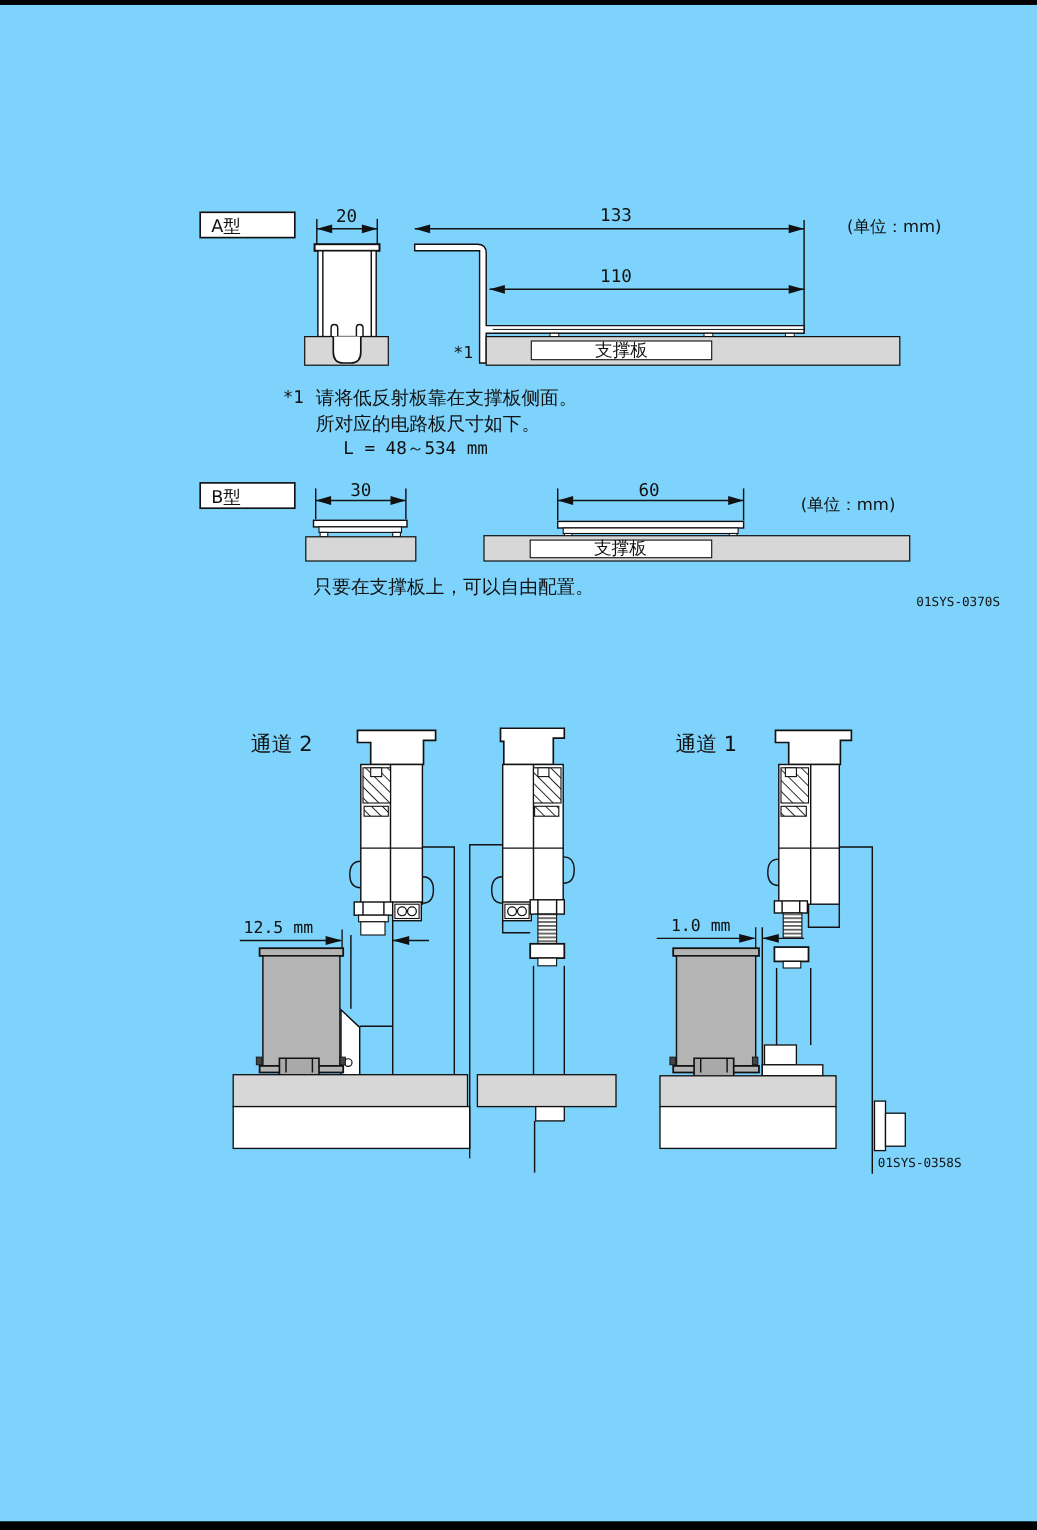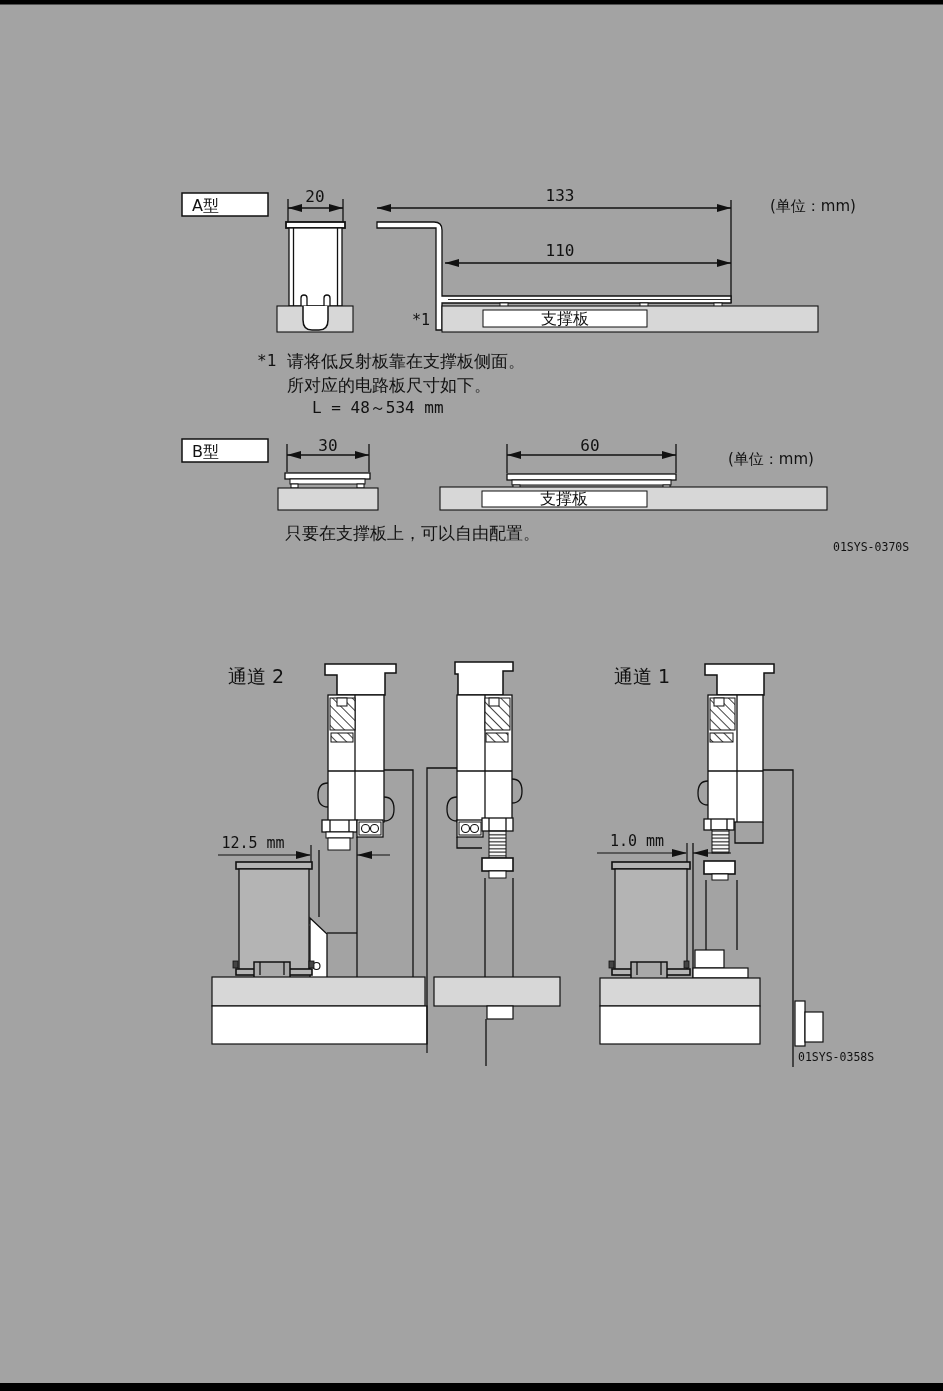--- a/index.html
+++ b/index.html
@@ -1,16 +1,16 @@
 <!DOCTYPE html>
 <html><head>
 <meta charset="utf-8">
 <style>
   html,body{margin:0;padding:0;background:#ffffff;}
-  .page{position:relative;width:943px;height:1391px;background:#a3a3a3;overflow:hidden;
+  .page{position:relative;width:943px;height:1391px;background:#7dd3fc;overflow:hidden;
         font-family:"DejaVu Sans", sans-serif;}
   svg{position:absolute;left:0;top:0;}
   text{fill:#111;}
   .cjk{font-family:"DejaVu Sans", sans-serif;}
   .num{font-family:"DejaVu Sans Mono", monospace;}
 </style>
 </head>
 <body>
 
 <div class="page">

